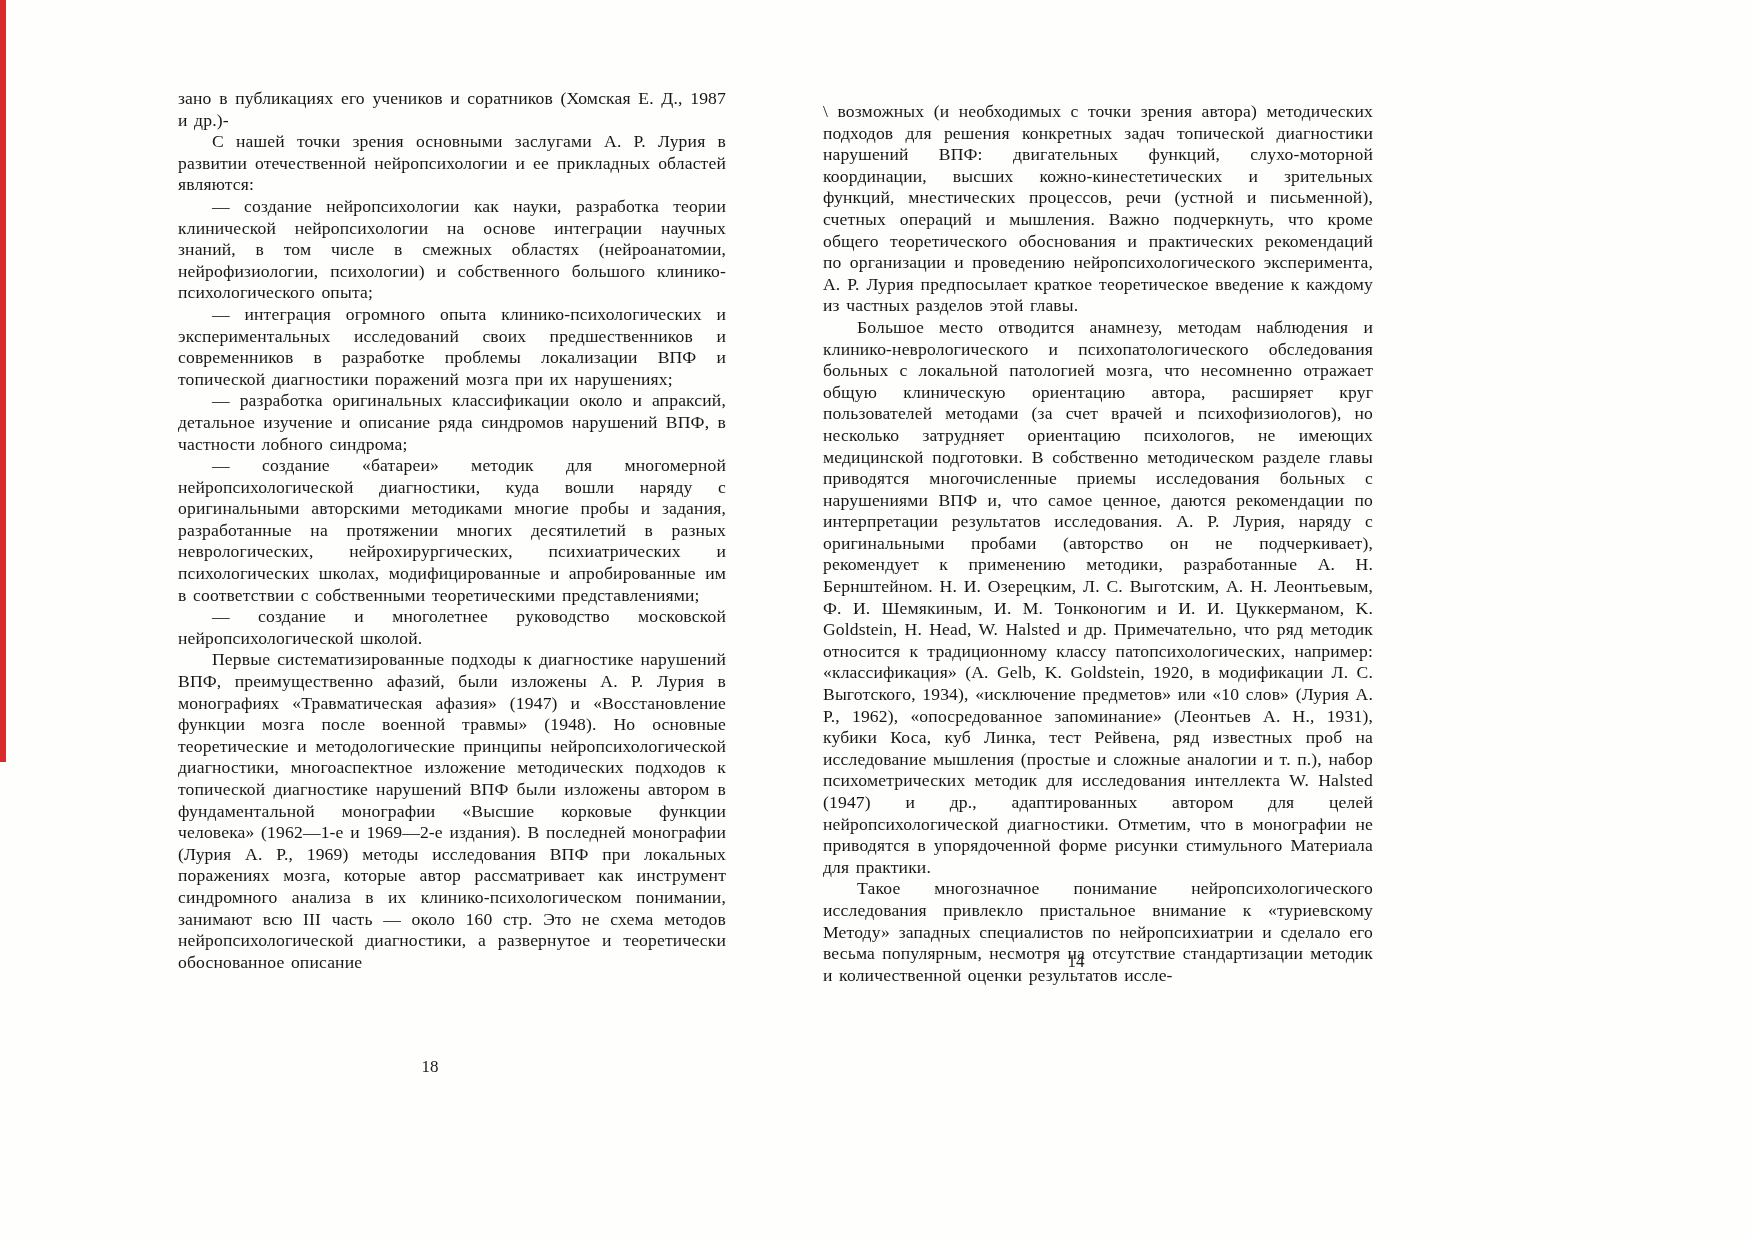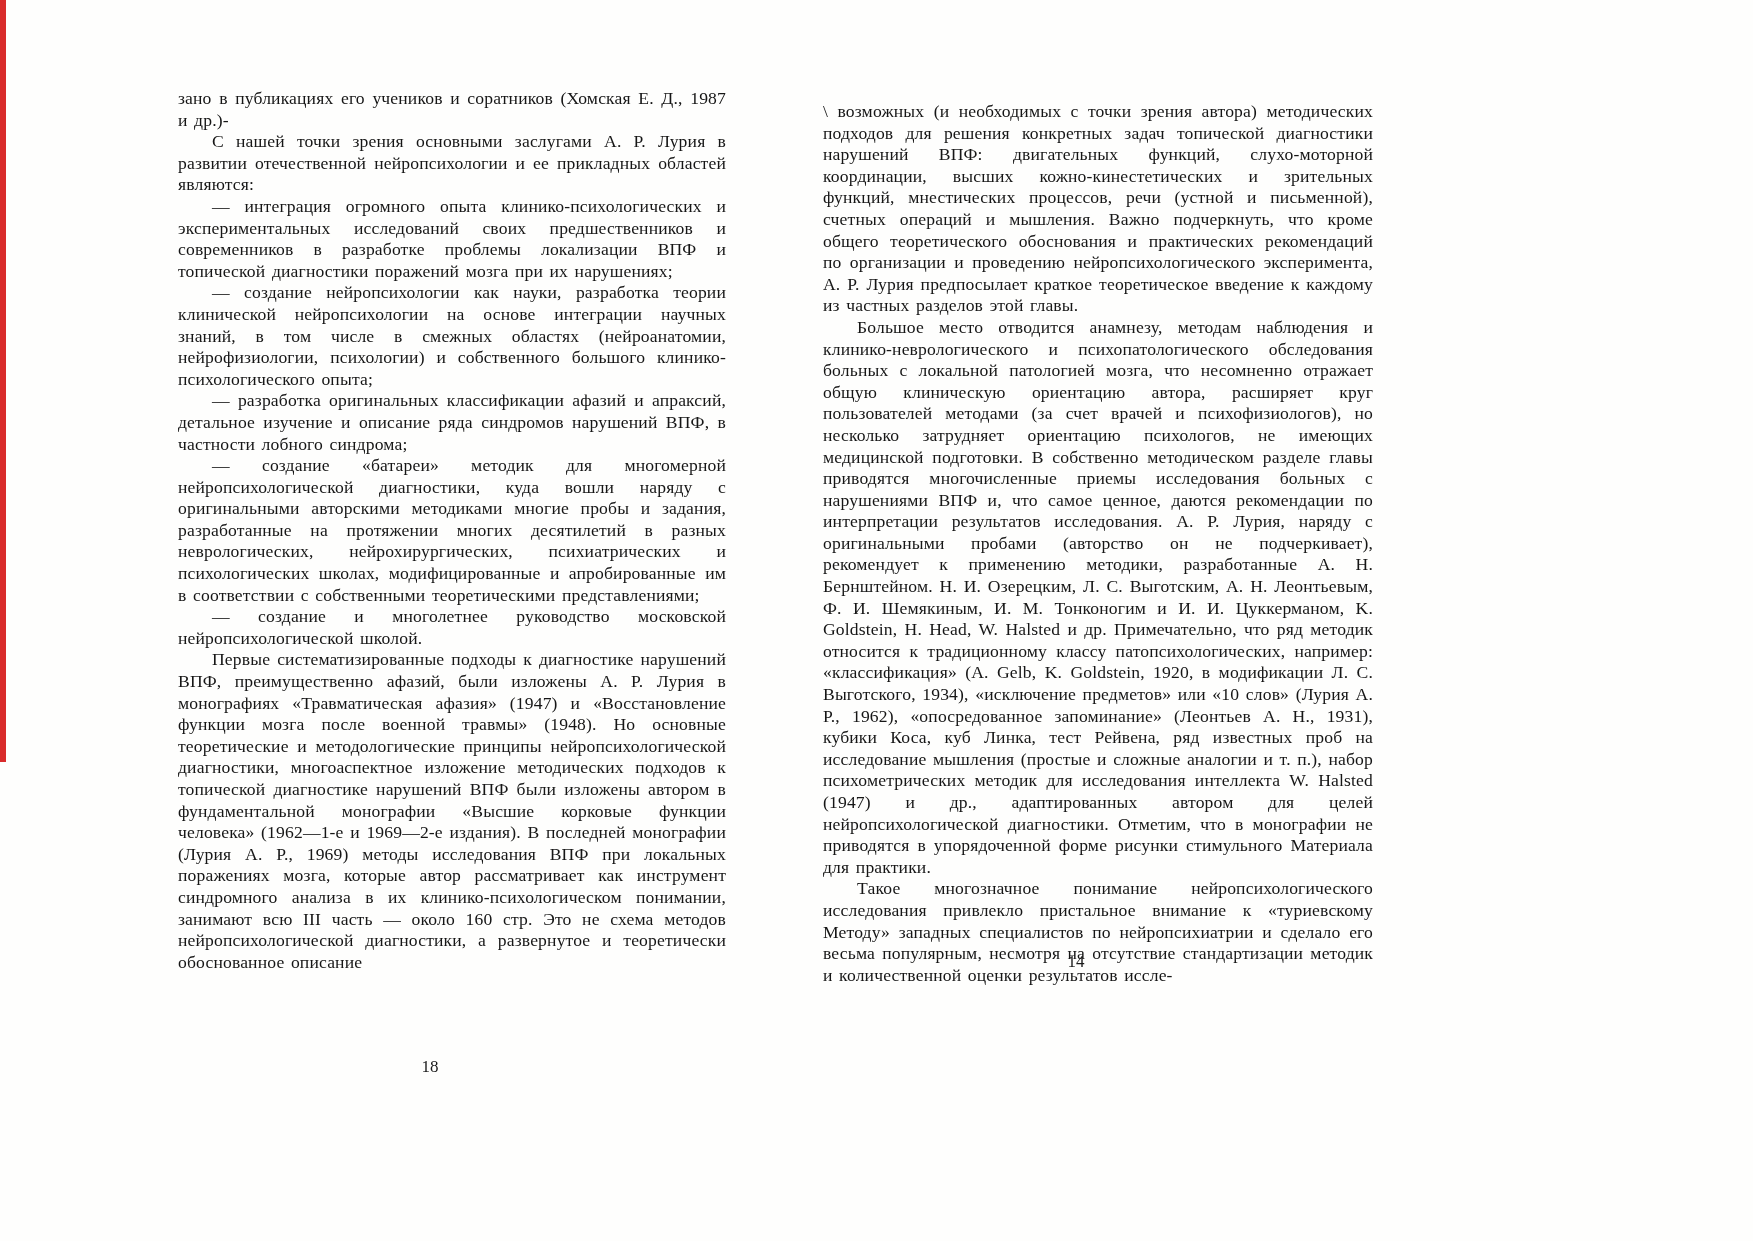--- a/index.html
+++ b/index.html
@@ -65,23 +65,23 @@
   }
 </style>
 </head>
 <body>
 
 <div class="edge-mark"></div>
 
 <div class="text-col col-left">
   <p class="no-indent">зано в публикациях его учеников и соратников (Хомская Е. Д., 1987 и др.)-</p>
   <p>С нашей точки зрения основными заслугами А. Р. Лурия в развитии отечественной нейропсихологии и ее прикладных областей являются:</p>
+  <p>— создание нейропсихологии как науки, разработка теории клинической нейропсихологии на основе интеграции научных знаний, в том числе в смежных областях (нейроанатомии, нейрофизиологии, психологии) и собственного большого клинико-психологического опыта;</p>
   <p>— интеграция огромного опыта клинико-психологических и экспериментальных исследований своих предшественников и современников в разработке проблемы локализации ВПФ и топической диагностики поражений мозга при их нарушениях;</p>
-  <p>— создание нейропсихологии как науки, разработка теории клинической нейропсихологии на основе интеграции научных знаний, в том числе в смежных областях (нейроанатомии, нейрофизиологии, психологии) и собственного большого клинико-психологического опыта;</p>
-  <p>— разработка оригинальных классификации афазий и апраксий, детальное изучение и описание ряда синдромов нарушений ВПФ, в частности лобного синдрома;</p>
+  <p>— разработка оригинальных классификации около и апраксий, детальное изучение и описание ряда синдромов нарушений ВПФ, в частности лобного синдрома;</p>
   <p>— создание «батареи» методик для многомерной нейропсихологической диагностики, куда вошли наряду с оригинальными авторскими методиками многие пробы и задания, разработанные на протяжении многих десятилетий в разных неврологических, нейрохирургических, психиатрических и психологических школах, модифицированные и апробированные им в соответствии с собственными теоретическими представлениями;</p>
   <p>— создание и многолетнее руководство московской нейропсихологической школой.</p>
   <p>Первые систематизированные подходы к диагностике нарушений ВПФ, преимущественно афазий, были изложены А. Р. Лурия в монографиях «Травматическая афазия» (1947) и «Восстановление функции мозга после военной травмы» (1948). Но основные теоретические и методологические принципы нейропсихологической диагностики, многоаспектное изложение методических подходов к топической диагностике нарушений ВПФ были изложены автором в фундаментальной монографии «Высшие корковые функции человека» (1962—1-е и 1969—2-е издания). В последней монографии (Лурия А. Р., 1969) методы исследования ВПФ при локальных поражениях мозга, которые автор рассматривает как инструмент синдромного анализа в их клинико-психологическом понимании, занимают всю III часть — около 160 стр. Это не схема методов нейропсихологической диагностики, а развернутое и теоретически обоснованное описание</p>
 </div>
 
 <div class="page-num pn-left">18</div>
 
 <div class="text-col col-right">
   <p class="no-indent">\ возможных (и необходимых с точки зрения автора) методических подходов для решения конкретных задач топической диагностики нарушений ВПФ: двигательных функций, слухо-моторной координации, высших кожно-кинестетических и зрительных функций, мнестических процессов, речи (устной и письменной), счетных операций и мышления. Важно подчеркнуть, что кроме общего теоретического обоснования и практических рекомендаций по организации и проведению нейропсихологического эксперимента, А. Р. Лурия предпосылает краткое теоретическое введение к каждому из частных разделов этой главы.</p>
   <p>Большое место отводится анамнезу, методам наблюдения и клинико-неврологического и психопатологического обследования больных с локальной патологией мозга, что несомненно отражает общую клиническую ориентацию автора, расширяет круг пользователей методами (за счет врачей и психофизиологов), но несколько затрудняет ориентацию психологов, не имеющих медицинской подготовки. В собственно методическом разделе главы приводятся многочисленные приемы исследования больных с нарушениями ВПФ и, что самое ценное, даются рекомендации по интерпретации результатов исследования. А. Р. Лурия, наряду с оригинальными пробами (авторство он не подчеркивает), рекомендует к применению методики, разработанные А. Н. Бернштейном. Н. И. Озерецким, Л. С. Выготским, А. Н. Леонтьевым, Ф. И. Шемякиным, И. М. Тонконогим и И. И. Цуккерманом, K. Goldstein, H. Head, W. Halsted и др. Примечательно, что ряд методик относится к традиционному классу патопсихологических, например: «классификация» (A. Gelb, K. Goldstein, 1920, в модификации Л. С. Выготского, 1934), «исключение предметов» или «10 слов» (Лурия А. Р., 1962), «опосредованное запоминание» (Леонтьев А. Н., 1931), кубики Коса, куб Линка, тест Рейвена, ряд известных проб на исследование мышления (простые и сложные аналогии и т. п.), набор психометрических методик для исследования интеллекта W. Halsted (1947) и др., адаптированных автором для целей нейропсихологической диагностики. Отметим, что в монографии не приводятся в упорядоченной форме рисунки стимульного Материала для практики.</p>

